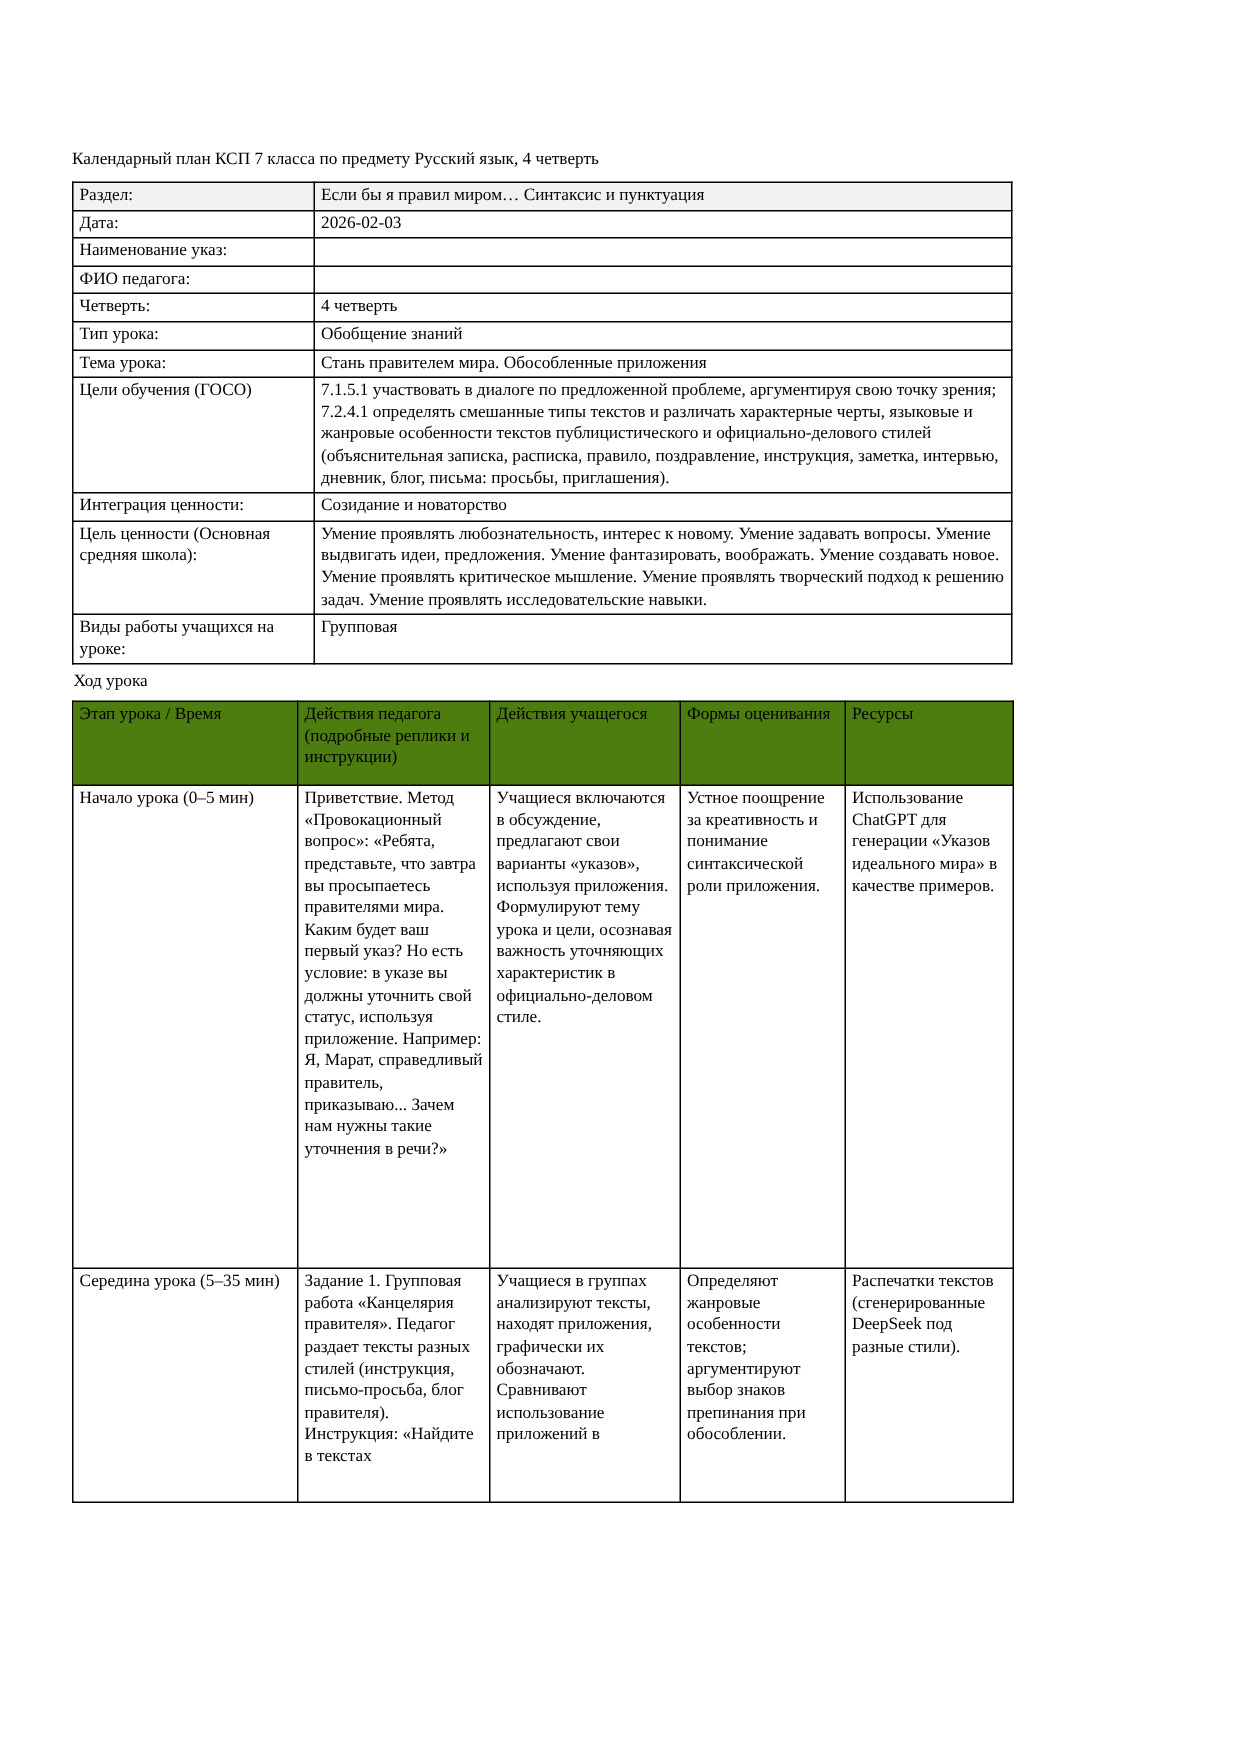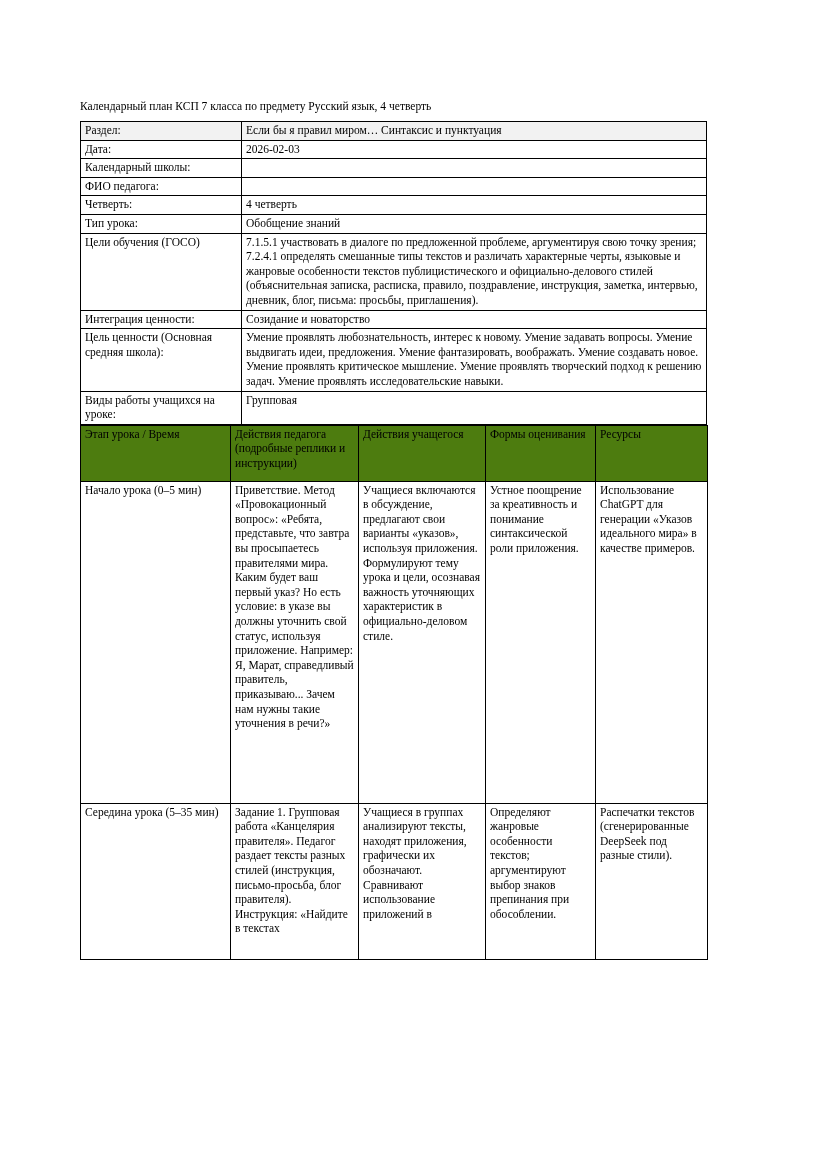--- a/index.html
+++ b/index.html
@@ -13,21 +13,21 @@
     overflow: hidden;
     font-family: "Liberation Serif", "DejaVu Serif", serif;
     color: #000000;
   }
   .page {
     position: relative;
     width: 810px;
     height: 1170px;
     background: #ffffff;
     box-sizing: border-box;
-    padding: 99px 100px 0 80px;
+    padding: 99px 100px 0 48px;
   }
   .doc-title {
     font-size: 11.5px;
     line-height: 15px;
     margin: 0 0 7px 0;
     white-space: nowrap;
   }
   .section-label {
     font-size: 11.5px;
     line-height: 15px;
@@ -78,54 +78,59 @@
     <tbody>
         <tr class="shaded">
           <td class="k">Раздел:</td>
           <td>Если бы я правил миром… Синтаксис и пунктуация</td>
         </tr>
         <tr>
           <td class="k">Дата:</td>
           <td>2026-02-03</td>
         </tr>
         <tr>
-          <td class="k">Календарный школы:</td>
+          <td class="k">Наименование указ:</td>
           <td></td>
         </tr>
         <tr>
           <td class="k">ФИО педагога:</td>
           <td></td>
         </tr>
         <tr>
           <td class="k">Четверть:</td>
           <td>4 четверть</td>
         </tr>
         <tr>
           <td class="k">Тип урока:</td>
           <td>Обобщение знаний</td>
+        </tr>
+        <tr>
+          <td class="k">Тема урока:</td>
+          <td>Стань правителем мира. Обособленные приложения</td>
         </tr>
         <tr>
           <td class="k">Цели обучения (ГОСО)</td>
           <td>7.1.5.1 участвовать в диалоге по предложенной проблеме, аргументируя свою точку зрения; 7.2.4.1 определять смешанные типы текстов и различать характерные черты, языковые и жанровые особенности текстов публицистического и официально-делового стилей (объяснительная записка, расписка, правило, поздравление, инструкция, заметка, интервью, дневник, блог, письма: просьбы, приглашения).</td>
         </tr>
         <tr>
           <td class="k">Интеграция ценности:</td>
           <td>Созидание и новаторство</td>
         </tr>
         <tr>
           <td class="k">Цель ценности (Основная средняя школа):</td>
           <td>Умение проявлять любознательность, интерес к новому. Умение задавать вопросы. Умение выдвигать идеи, предложения. Умение фантазировать, воображать. Умение создавать новое. Умение проявлять критическое мышление. Умение проявлять творческий подход к решению задач. Умение проявлять исследовательские навыки.</td>
         </tr>
         <tr>
           <td class="k">Виды работы учащихся на уроке:</td>
           <td>Групповая</td>
         </tr>
       </tbody>
   </table>
 
+  <p class="section-label">Ход урока</p>
 
   <table class="flow-table">
     <colgroup>
       <col class="c1">
         <col class="c2">
         <col class="c3">
         <col class="c4">
         <col class="c5">
     </colgroup>
     <thead>

